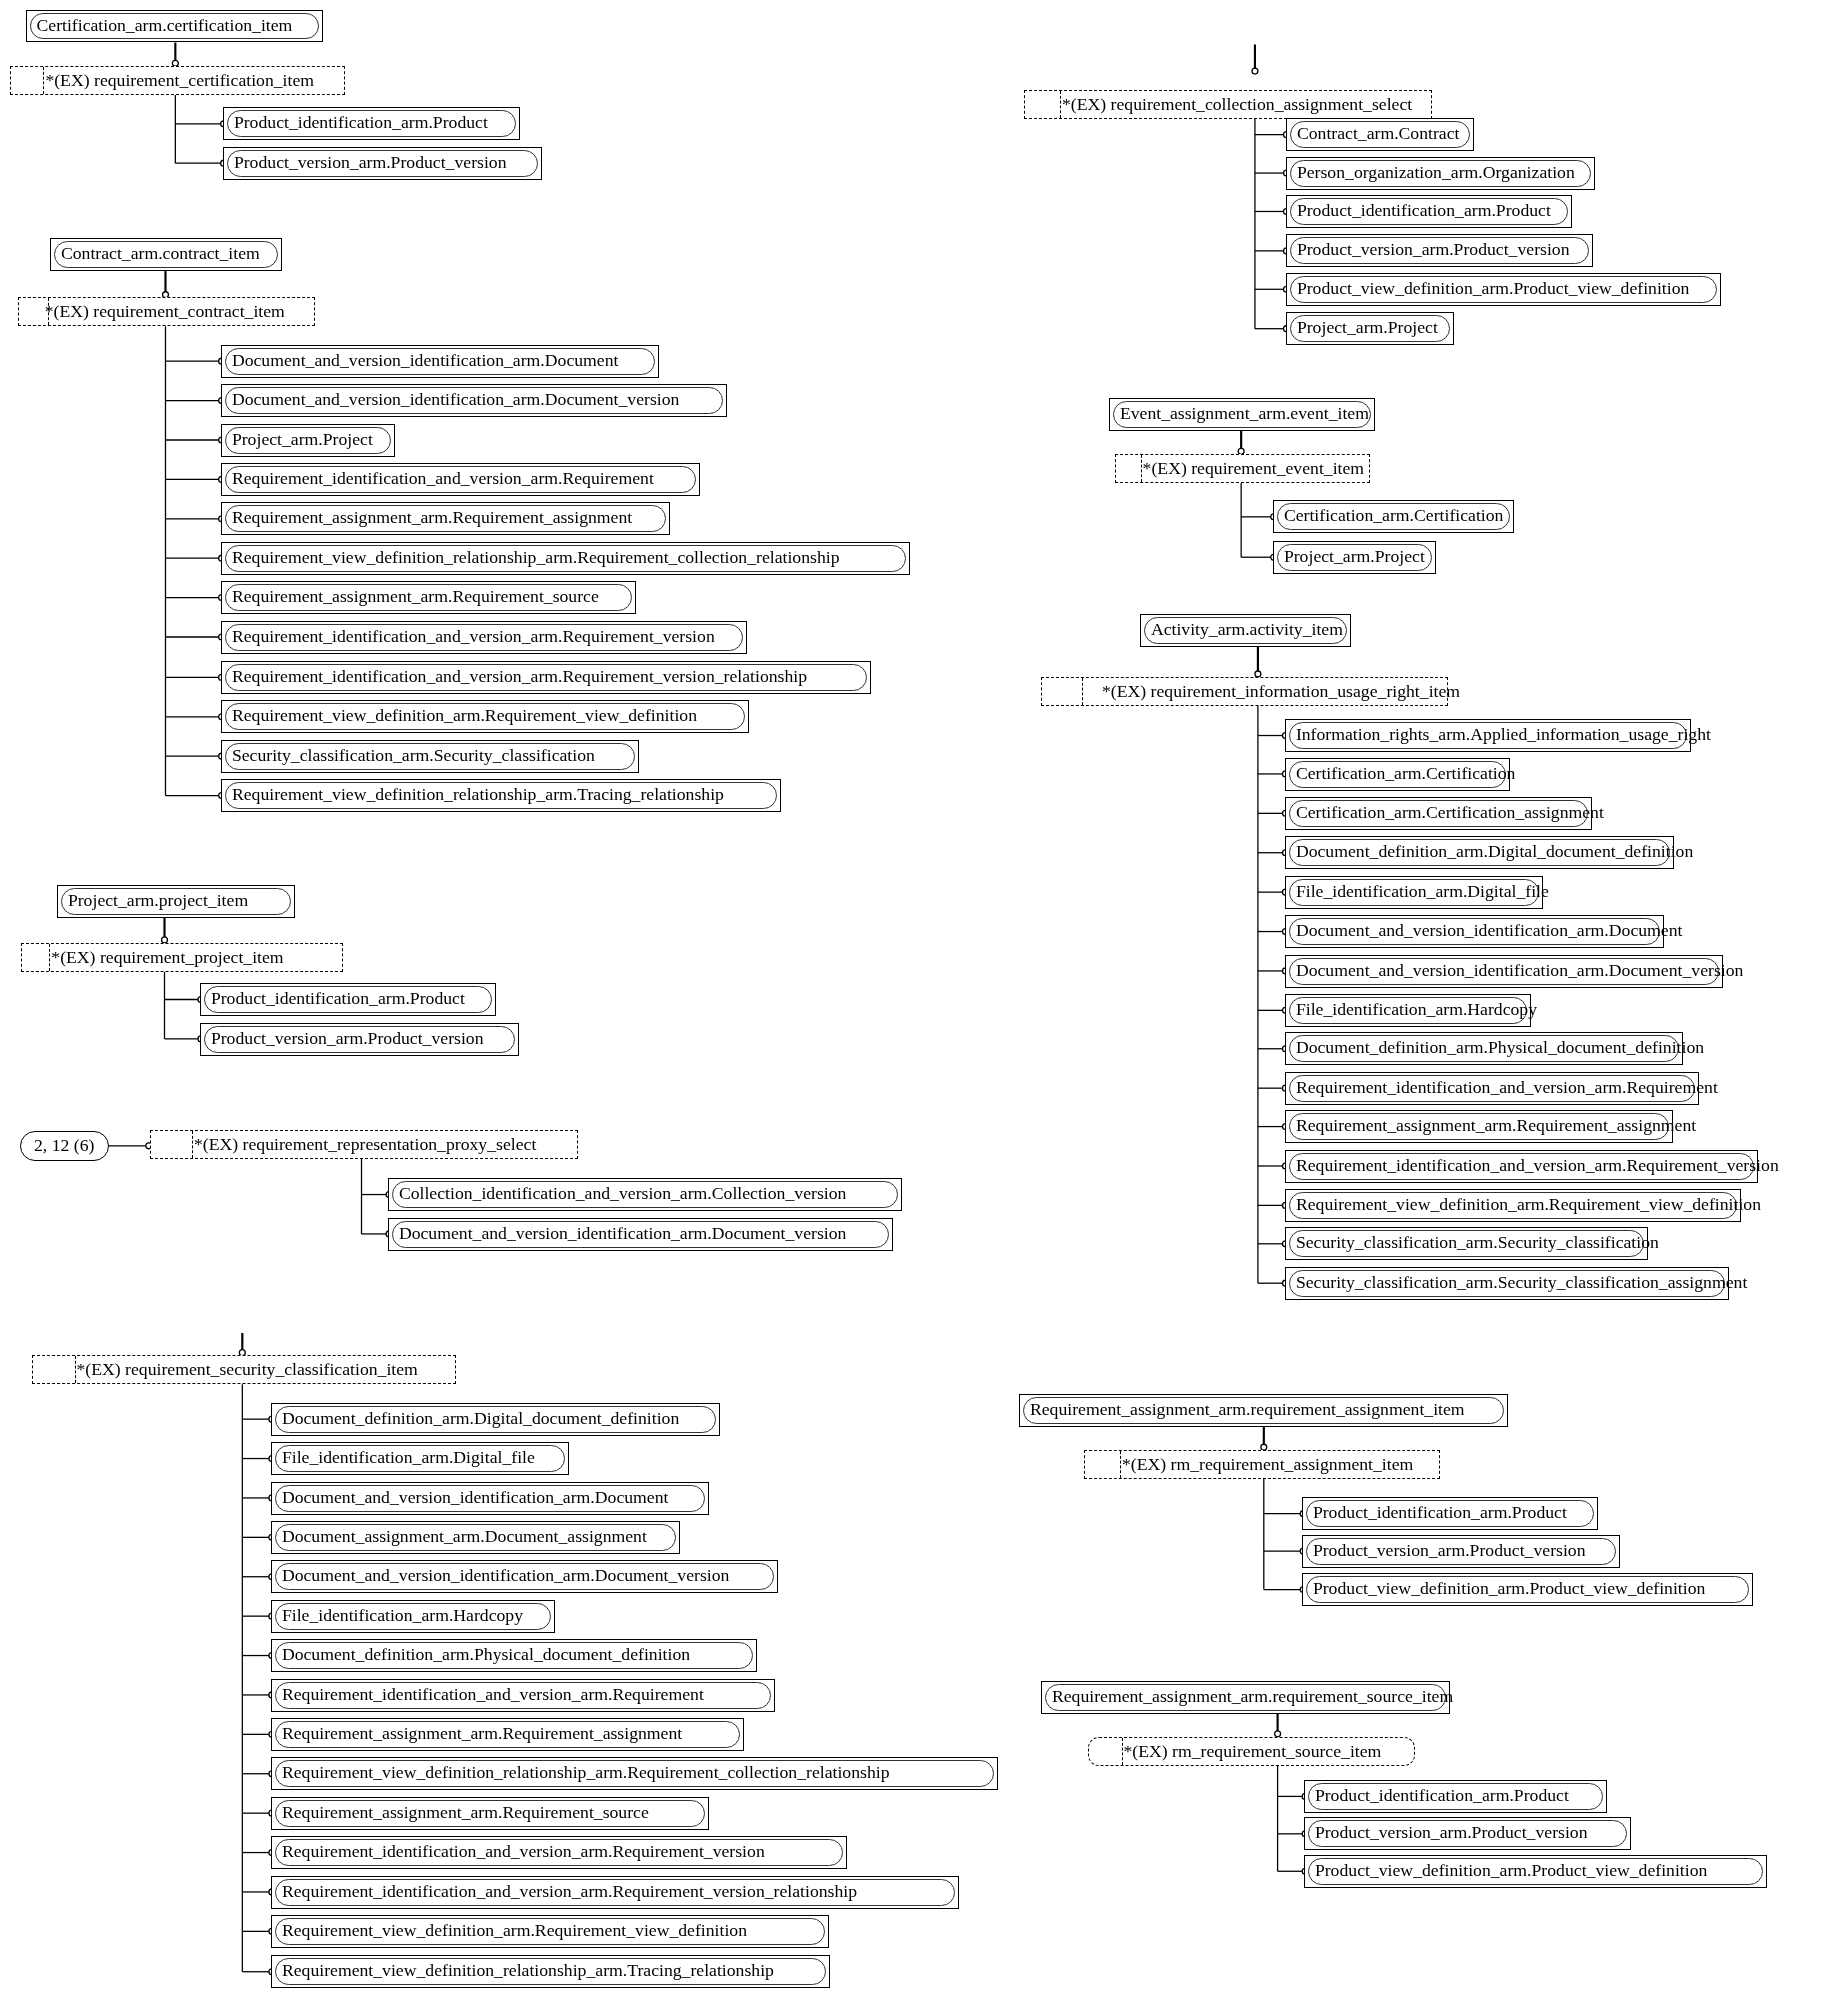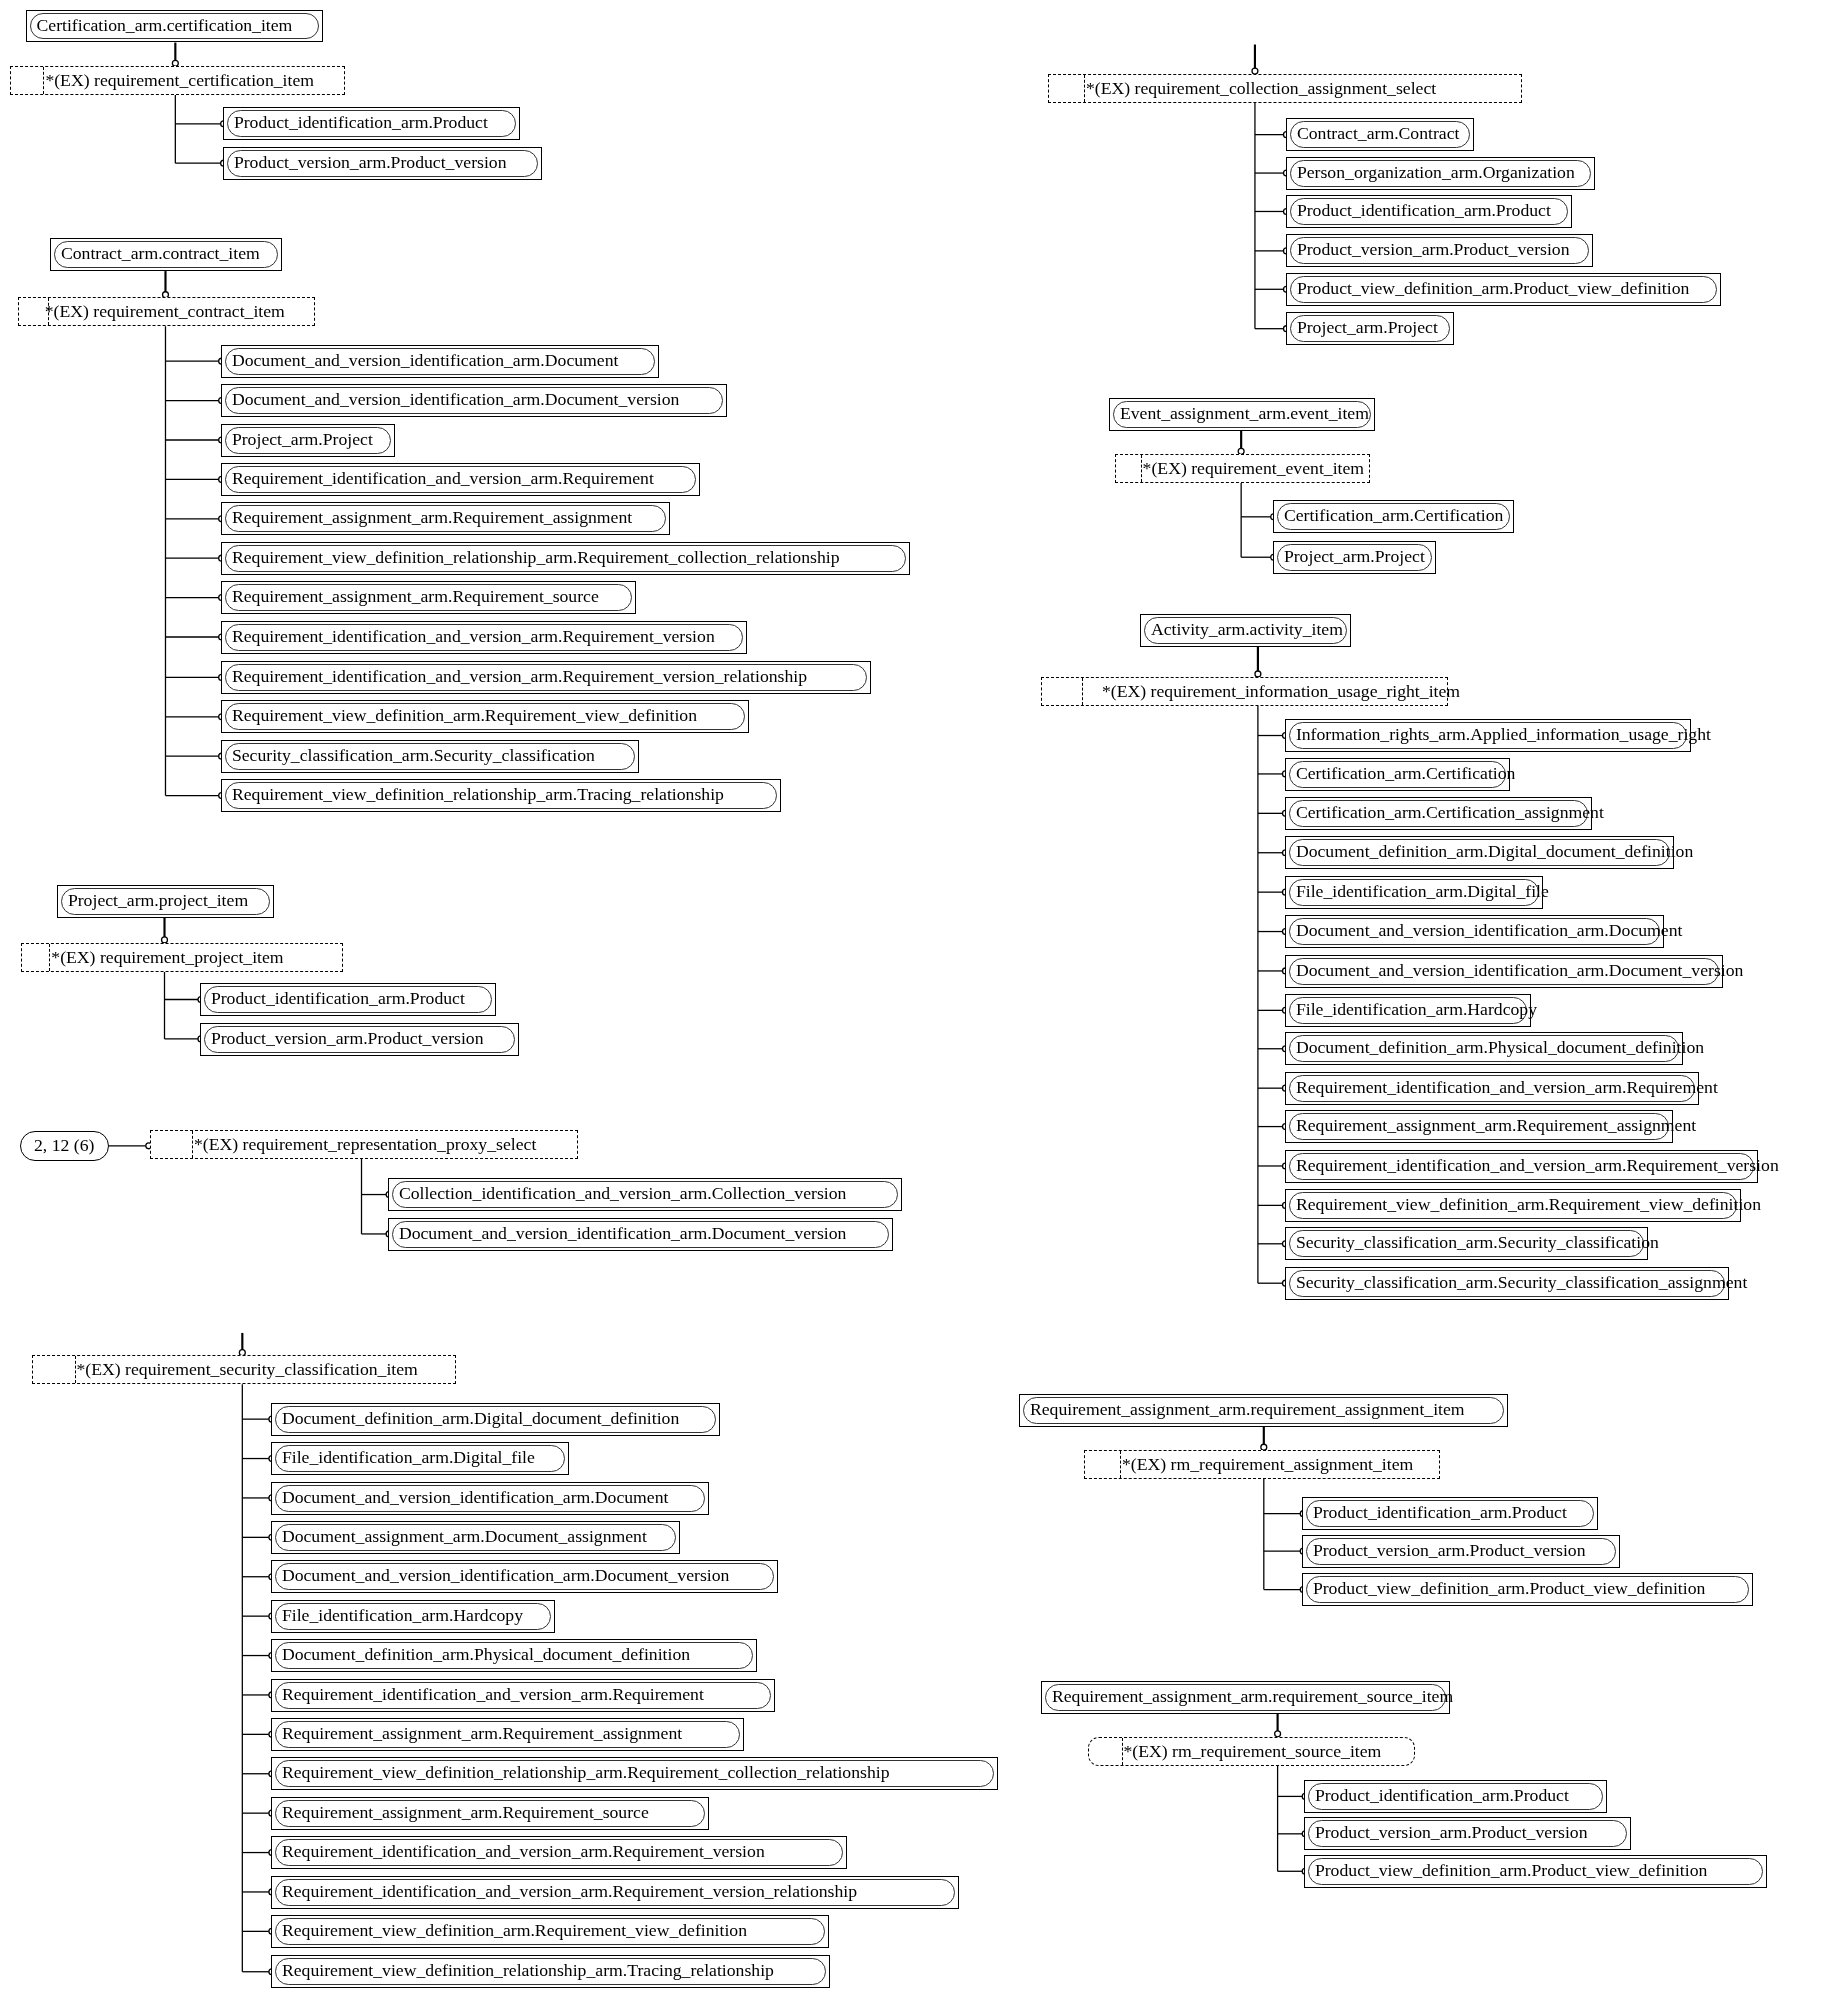--- a/index.html
+++ b/index.html
@@ -229,21 +229,21 @@
     <div class="ent" style="left: 221px; top: 740px; width: 418px;">
     <div class="pill">Security_classification_arm.Security_classification</div>
   </div>
     <div class="ent" style="left: 221px; top: 779px; width: 560px;">
     <div class="pill">Requirement_view_definition_relationship_arm.Tracing_relationship</div>
   </div>
     <div class="sel" style="left: 20.7px; top: 943px; width: 322px;">
     <div class="div" style="left: 27.6px;"></div>
     <div class="txt" style="left: 27.6px;">*(EX) requirement_project_item</div>
   </div>
-    <div class="ent" style="left: 57px; top: 885px; width: 217px;">
+    <div class="ent" style="left: 57px; top: 885px; width: 238px;">
     <div class="pill">Project_arm.project_item</div>
   </div>
     <div class="ent" style="left: 200px; top: 983px; width: 296px;">
     <div class="pill">Product_identification_arm.Product</div>
   </div>
     <div class="ent" style="left: 200px; top: 1023px; width: 319px;">
     <div class="pill">Product_version_arm.Product_version</div>
   </div>
     <div class="sel" style="left: 150px; top: 1130px; width: 428px;">
     <div class="div" style="left: 41px;"></div>
@@ -298,21 +298,21 @@
   </div>
     <div class="ent" style="left: 271px; top: 1876px; width: 688px;">
     <div class="pill">Requirement_identification_and_version_arm.Requirement_version_relationship</div>
   </div>
     <div class="ent" style="left: 271px; top: 1915px; width: 558px;">
     <div class="pill">Requirement_view_definition_arm.Requirement_view_definition</div>
   </div>
     <div class="ent" style="left: 271px; top: 1955px; width: 559px;">
     <div class="pill">Requirement_view_definition_relationship_arm.Tracing_relationship</div>
   </div>
-    <div class="sel" style="left: 1024px; top: 74px; width: 474px; margin-left: 24px;">
+    <div class="sel" style="left: 1024px; top: 90px; width: 408px;">
     <div class="div" style="left: 35px;"></div>
     <div class="txt" style="left: 35px;">*(EX) requirement_collection_assignment_select</div>
   </div>
     <div class="ent" style="left: 1286px; top: 118px; width: 188px;">
     <div class="pill">Contract_arm.Contract</div>
   </div>
     <div class="ent" style="left: 1286px; top: 157px; width: 309px;">
     <div class="pill">Person_organization_arm.Organization</div>
   </div>
     <div class="ent" style="left: 1286px; top: 195px; width: 286px;">

